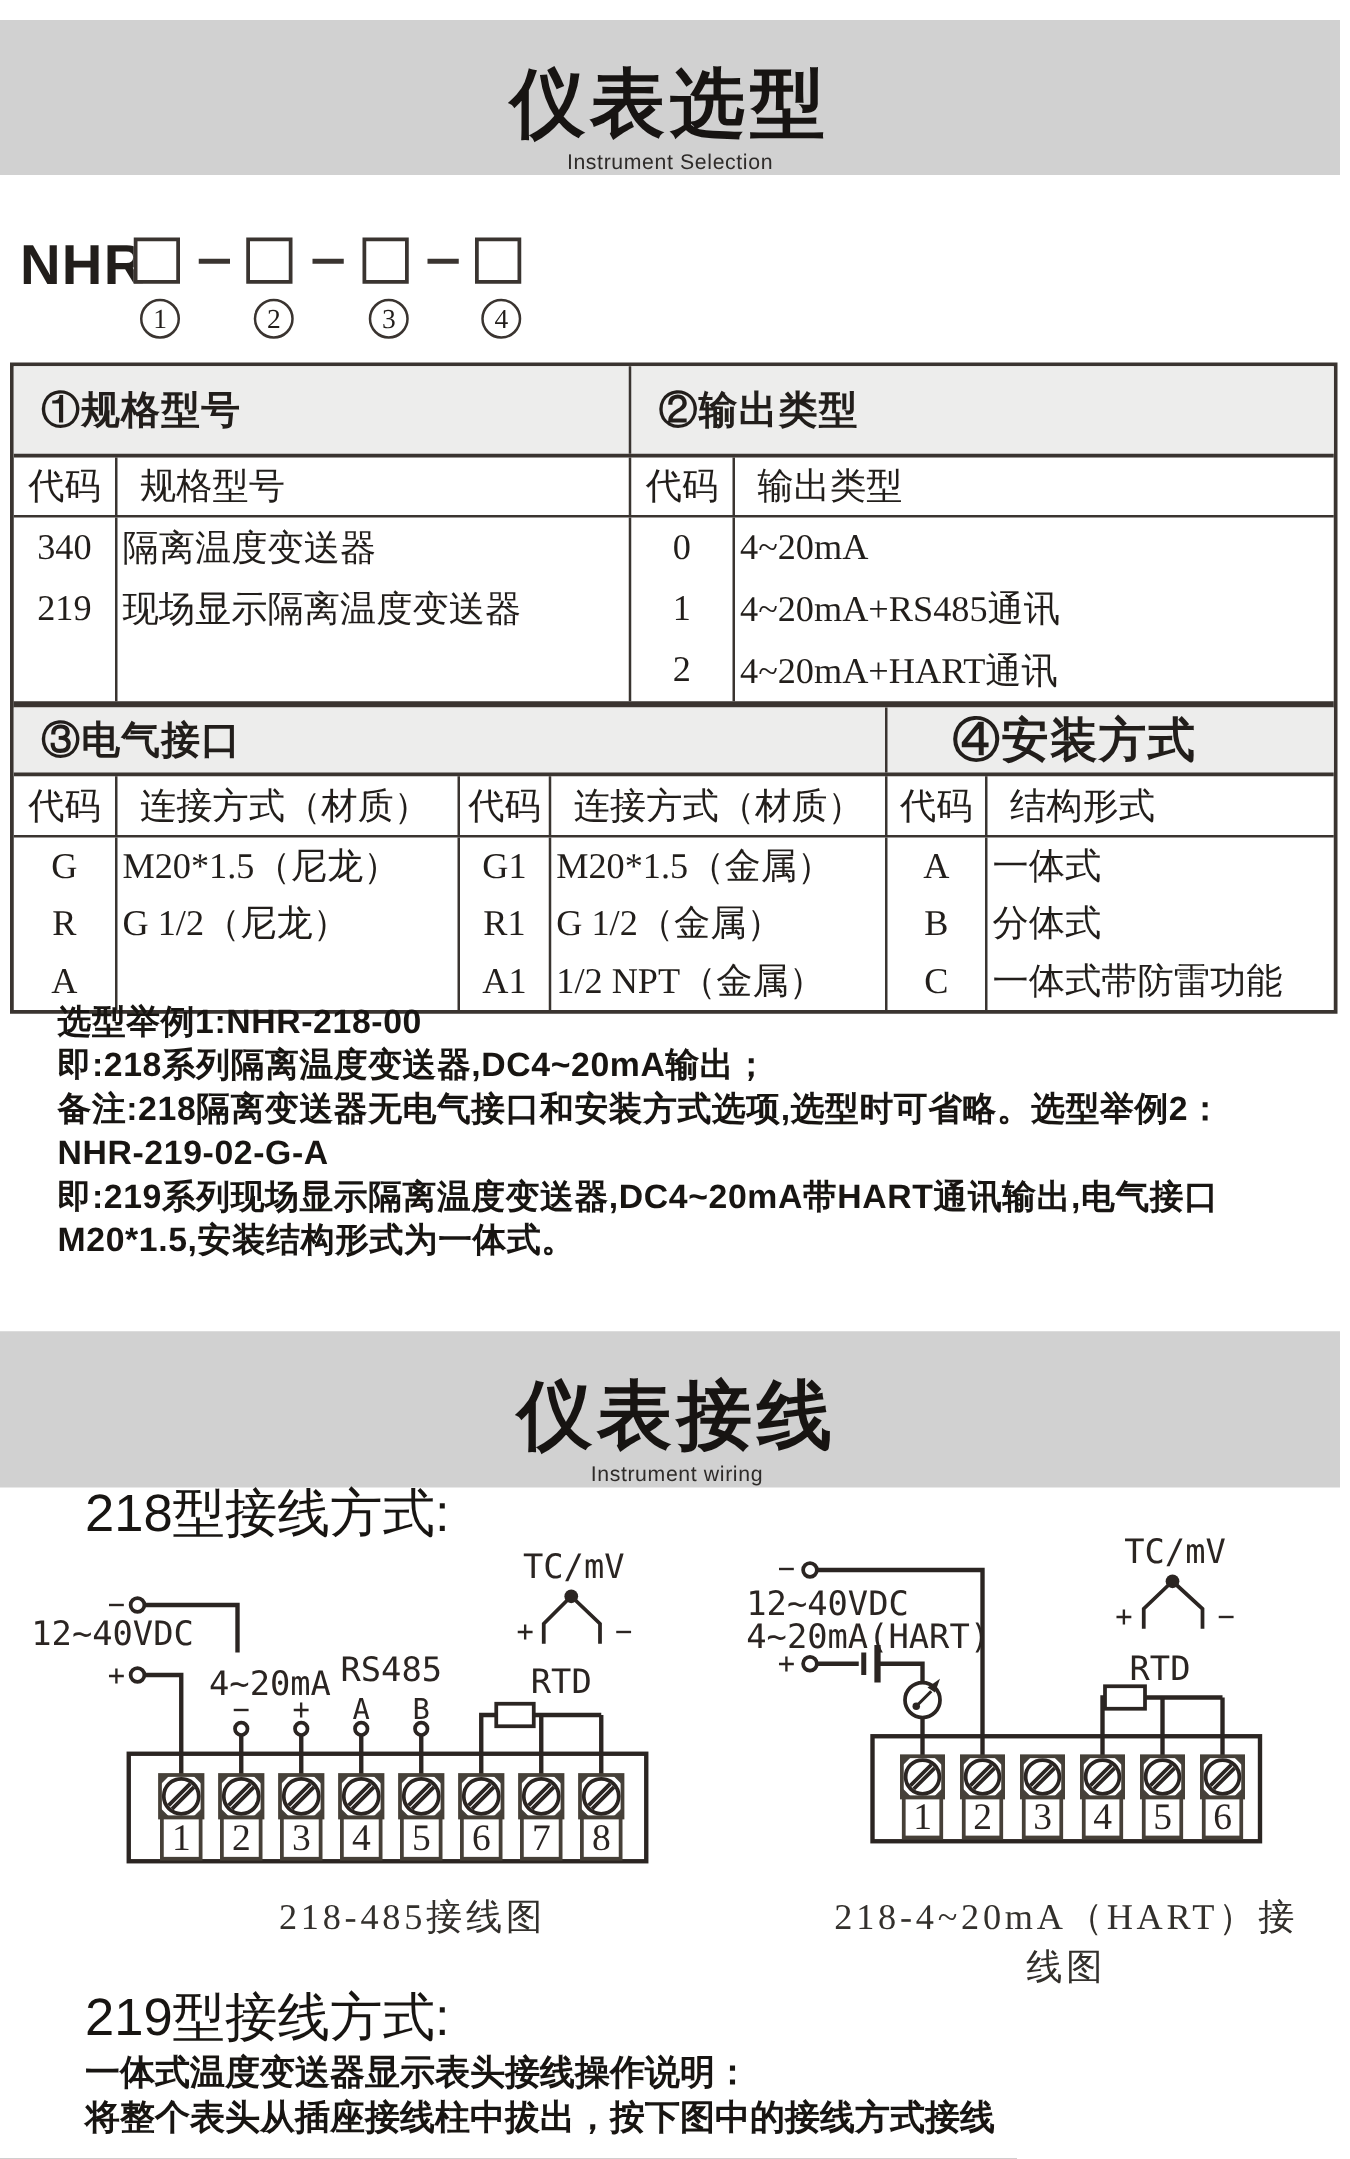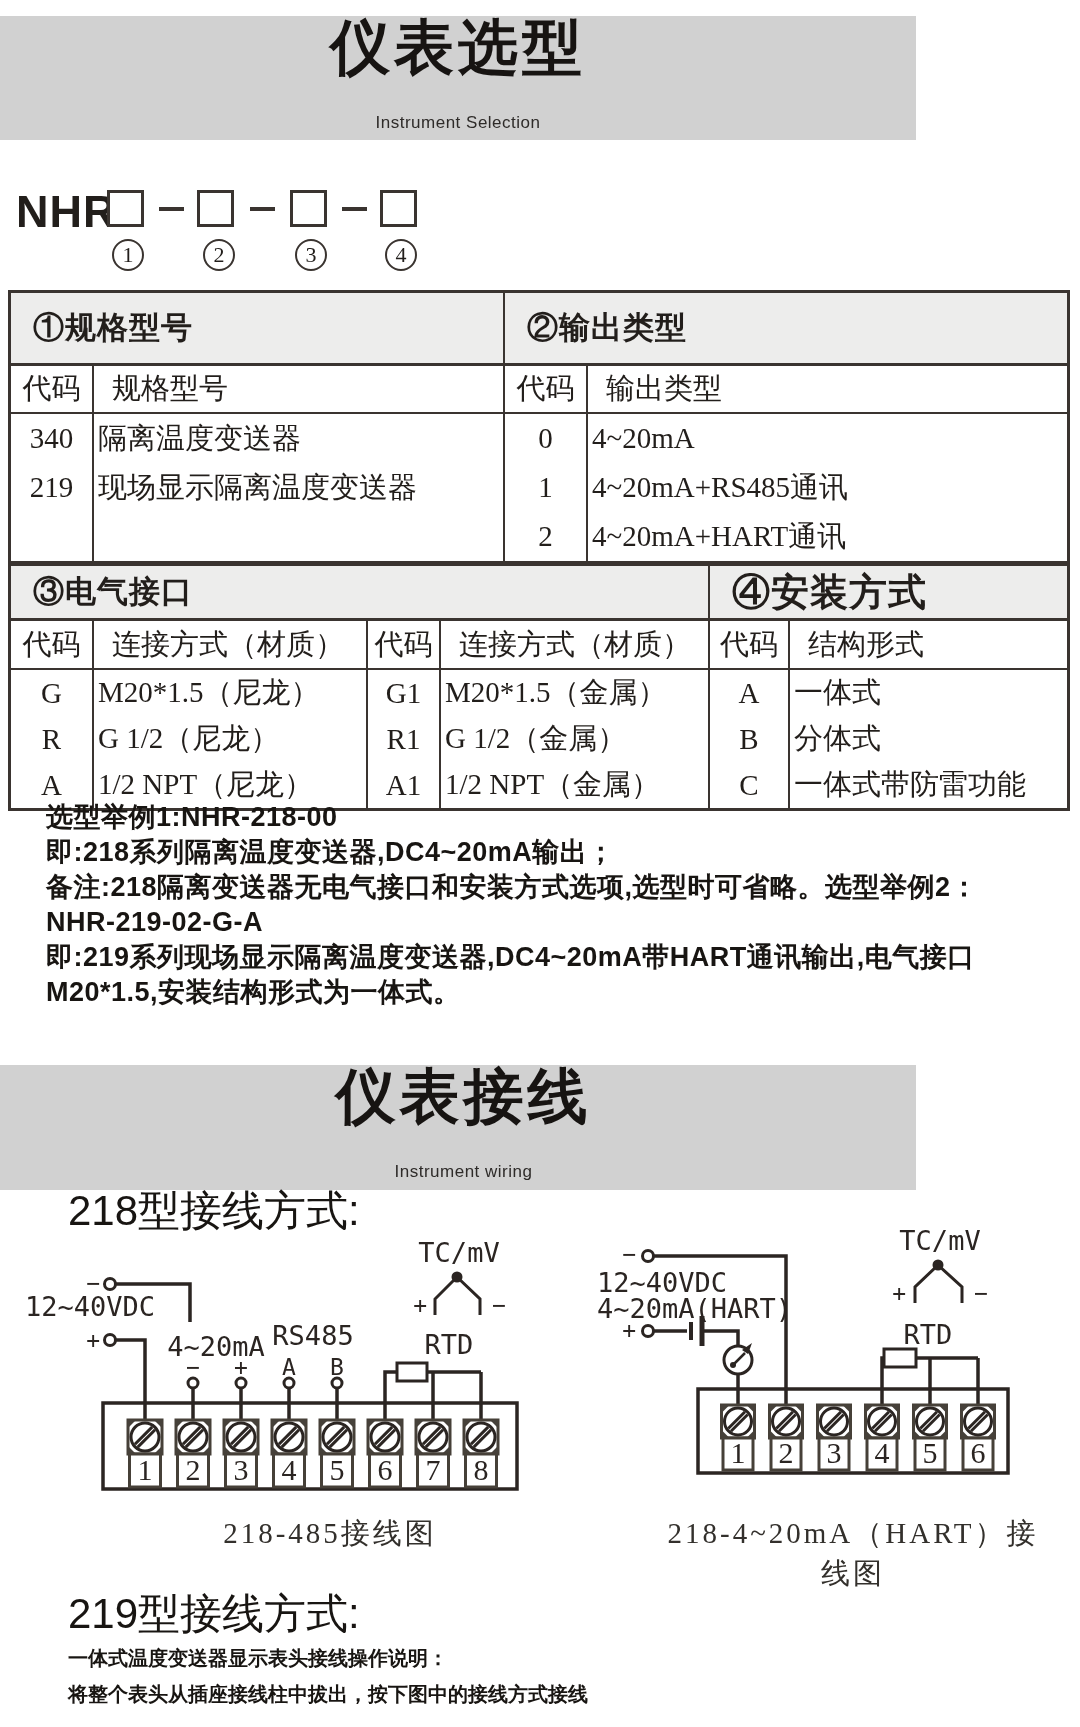--- a/index.html
+++ b/index.html
@@ -11,22 +11,22 @@
   }
   *{margin:0;padding:0;box-sizing:border-box;}
   html,body{background:#888;}
   body{font-family:"Liberation Sans", sans-serif;color:var(--ink);}
   .page{
     position:relative;width:1080px;height:1727px;background:#ffffff;
     margin:0 auto;overflow:hidden;
   }
   
   .banner{
-    position:absolute;left:0;width:916px;background:var(--banner-bg);
-    display:flex;flex-direction:column;align-items:center;justify-content:flex-start;gap:28px;
+    position:absolute;left:0;width:1072px;background:var(--banner-bg);
+    display:flex;flex-direction:column;align-items:center;justify-content:flex-end;
   }
   .banner .cn{font-size:60px;font-weight:700;letter-spacing:4px;color:#171412;line-height:1.05;}
   .banner .en{font-size:17px;font-weight:400;color:#2e2b29;margin-top:6px;letter-spacing:0.5px;}
   #banner-selection{top:16px;height:124px;}
   #banner-wiring{top:1065px;height:125px;padding-left:11px;}
   
   .model-code{position:absolute;left:0;top:183px;width:1080px;height:100px;}
   .mc-prefix{position:absolute;left:16px;top:3px;font-size:45px;font-weight:700;letter-spacing:1px;font-family:"Liberation Sans",sans-serif;}
   .mc-box{position:absolute;top:7px;width:37px;height:37px;border:3px solid var(--line);background:#fff;}
   .mc-dash{position:absolute;top:24px;width:25px;height:4px;background:var(--line);}
@@ -53,37 +53,37 @@
   .code-col{justify-content:center;}
   .name-col{padding-left:18px;}
   .data-band{align-items:stretch;}
   .data-band .cell{flex-direction:column;align-items:stretch;justify-content:flex-start;}
   .dline{display:flex;align-items:center;}
   .dline.ctr{justify-content:center;}
   .dline.lft{padding-left:4px;}
   .band-top{border-bottom:5px solid var(--line);}
   .band-top .dline{height:49px;}
   .band-bot .dline{height:46px;}
-  .sec-hdr2{background:var(--hdr-bg);border-bottom:3px solid var(--line);height:55px;}
+  .sec-hdr2{background:var(--hdr-bg);border-bottom:3px solid var(--line);height:55px;gap:30px;}
   .col-hdr2{border-bottom:2px solid var(--line);height:49px;}
   
   .w-code1{width:83px;}  .w-name1{width:411px;}
   .w-code2{width:83px;}  .w-name2{flex:1;}
   .w3-c1{width:83px;} .w3-n1{width:274px;} .w3-c2{width:73px;} .w3-n2{width:269px;}
   .w4-c{width:80px;} .w4-n{flex:1;}
   
   .examples{
     position:absolute;left:46px;top:800px;width:1010px;
     font-size:27px;font-weight:700;line-height:35px;letter-spacing:0.5px;color:#181512;
   }
   
   .wire-heading{position:absolute;left:68px;font-size:42px;font-weight:500;color:#181512;}
   #h-218{top:1183px;}
   #h-219{top:1586px;}
-  .wiring-note{position:absolute;left:68px;font-size:20px;font-weight:700;line-height:36px;color:#181512;}
+  .wiring-note{position:absolute;left:68px;font-size:28px;font-weight:700;line-height:36px;color:#181512;}
   #note-219{top:1640px;width:980px;}
   .diagram{position:absolute;top:1230px;width:540px;height:275px;}
   #svg-left{left:0;}
   #svg-right{left:540px;}
   svg text{font-family:"DejaVu Sans Mono",monospace;fill:var(--wire);}
   .lbl{font-size:27px;}
   .sm{font-size:23px;}
   .wire{stroke:var(--wire);stroke-width:3.5;fill:none;}
   .thin{stroke:var(--wire);stroke-width:3;fill:none;}
   .node{fill:#fff;stroke:var(--wire);stroke-width:3;}
@@ -179,21 +179,20 @@
 
     <div class="trow data-band band-bot">
       <div class="cell w3-c1">
         <div class="dline ctr">G</div>
         <div class="dline ctr">R</div>
         <div class="dline ctr">A</div>
       </div>
       <div class="cell w3-n1">
         <div class="dline lft">M20*1.5（尼龙）</div>
         <div class="dline lft">G 1/2（尼龙）</div>
-        <div class="dline lft">1/2 NPT（尼龙）</div>
       </div>
       <div class="cell w3-c2">
         <div class="dline ctr">G1</div>
         <div class="dline ctr">R1</div>
         <div class="dline ctr">A1</div>
       </div>
       <div class="cell w3-n2">
         <div class="dline lft">M20*1.5（金属）</div>
         <div class="dline lft">G 1/2（金属）</div>
         <div class="dline lft">1/2 NPT（金属）</div>

